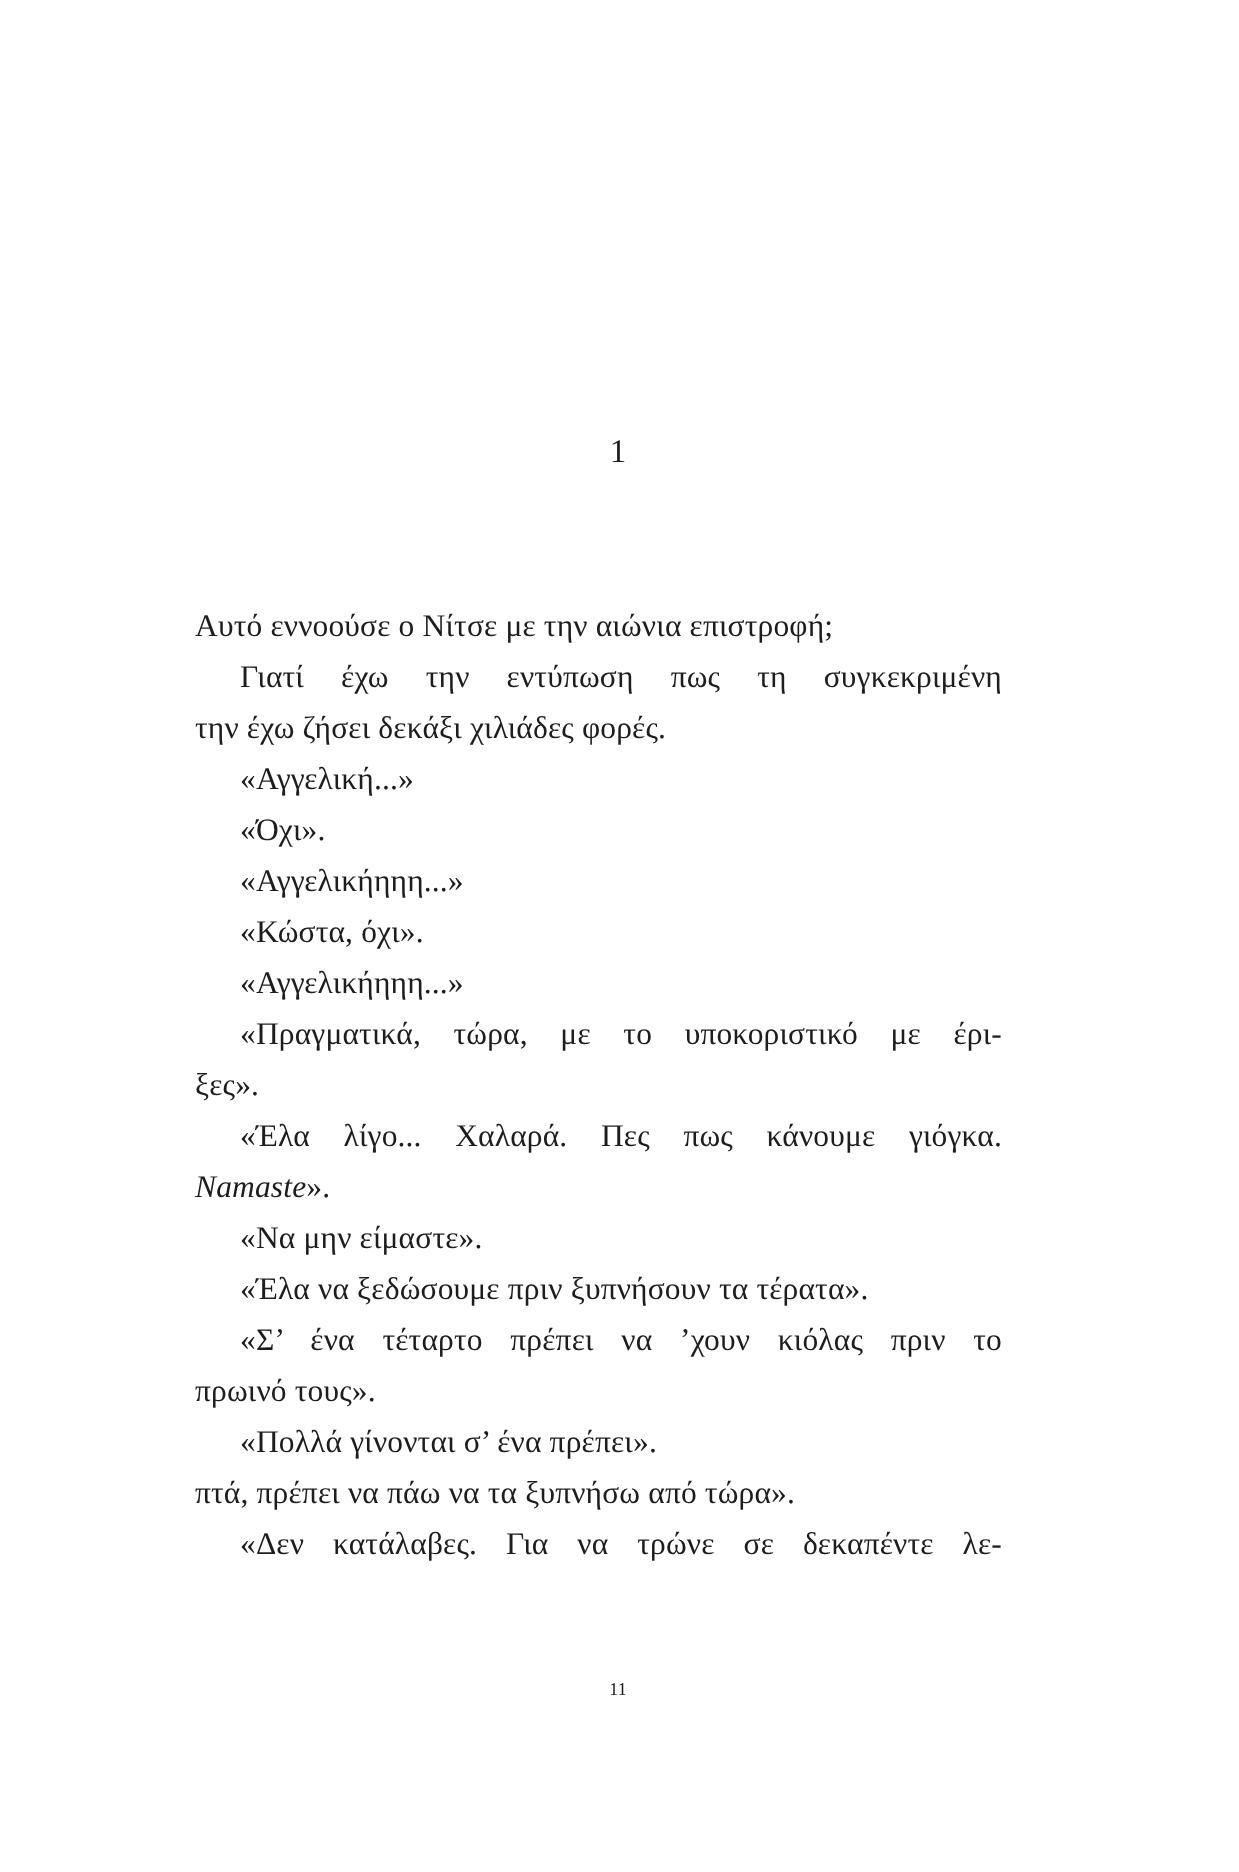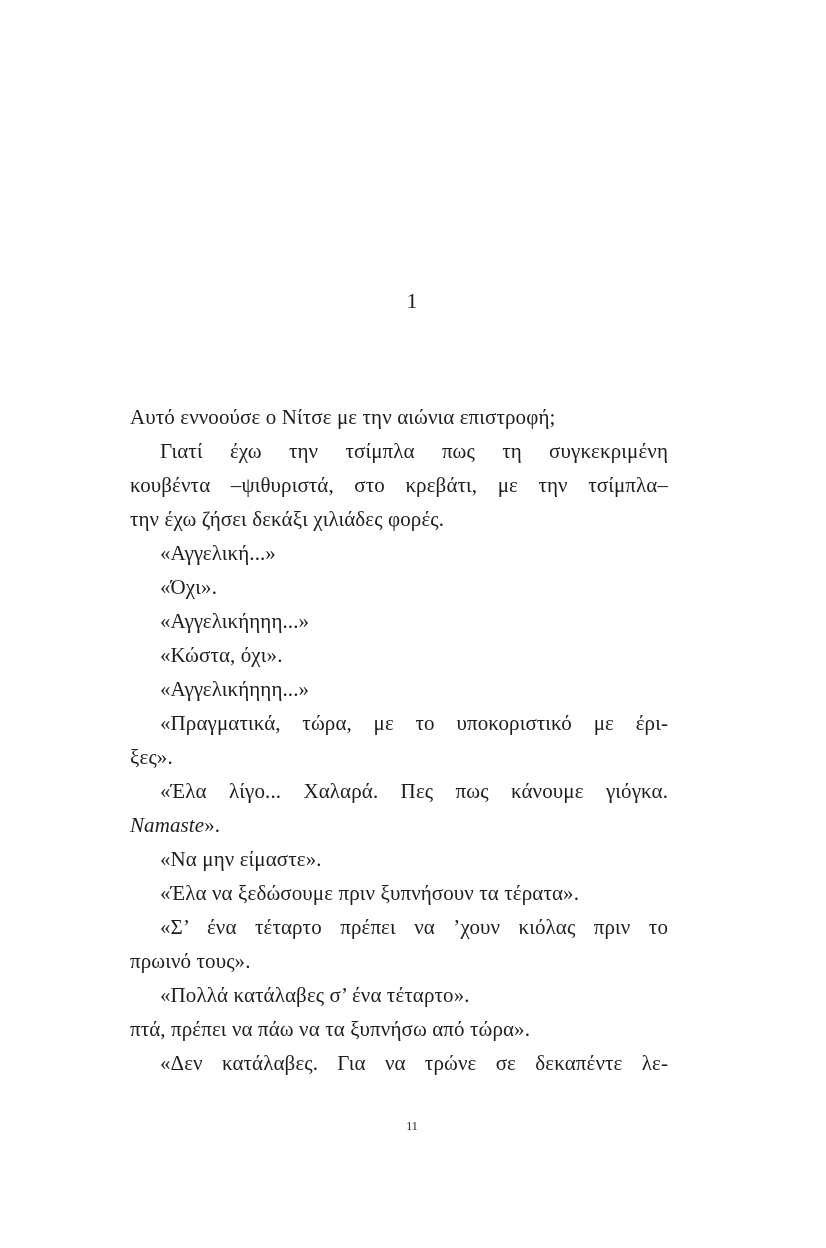--- a/index.html
+++ b/index.html
@@ -60,35 +60,34 @@
   }
 </style>
 </head>
 <body>
 
 <div class="page">
   <div class="chapter-number">1</div>
 
   <div class="body-text" id="body-text">
       <div class="line"><span class="run">Αυτό εννοούσε ο Νίτσε με την αιώνια επιστροφή;</span></div>
-      <div class="line indent justify"><span class="run">Γιατί έχω την τσίμπλα πως τη συγκεκριμένη</span></div>
-      <div class="line justify"><span class="run">κουβέντα –ψιθυριστά, στο κρεβάτι, με την τσίμπλα–</span></div>
+      <div class="line indent justify"><span class="run">Γιατί έχω την εντύπωση πως τη συγκεκριμένη</span></div>
       <div class="line"><span class="run">την έχω ζήσει δεκάξι χιλιάδες φορές.</span></div>
       <div class="line indent"><span class="run">«Αγγελική...»</span></div>
       <div class="line indent"><span class="run">«Όχι».</span></div>
       <div class="line indent"><span class="run">«Αγγελικήηηη...»</span></div>
       <div class="line indent"><span class="run">«Κώστα, όχι».</span></div>
       <div class="line indent"><span class="run">«Αγγελικήηηη...»</span></div>
       <div class="line indent justify"><span class="run">«Πραγματικά, τώρα, με το υποκοριστικό με έρι-</span></div>
       <div class="line"><span class="run">ξες».</span></div>
       <div class="line indent justify"><span class="run">«Έλα λίγο... Χαλαρά. Πες πως κάνουμε γιόγκα.</span></div>
       <div class="line"><span class="run italic">Namaste</span><span class="run">».</span></div>
       <div class="line indent"><span class="run">«Να μην είμαστε».</span></div>
       <div class="line indent"><span class="run">«Έλα να ξεδώσουμε πριν ξυπνήσουν τα τέρατα».</span></div>
       <div class="line indent justify"><span class="run">«Σ’ ένα τέταρτο πρέπει να ’χουν κιόλας πριν το</span></div>
       <div class="line"><span class="run">πρωινό τους».</span></div>
-      <div class="line indent"><span class="run">«Πολλά κατάλαβες σ’ ένα τέταρτο».</span></div>
+      <div class="line indent"><span class="run">«Πολλά γίνονται σ’ ένα πρέπει».</span></div>
       <div class="line"><span class="run">πτά, πρέπει να πάω να τα ξυπνήσω από τώρα».</span></div>
       <div class="line indent justify"><span class="run">«Δεν κατάλαβες. Για να τρώνε σε δεκαπέντε λε-</span></div>
     </div>
 
   <div class="page-number">11</div>
 </div>
 
 </body></html>

